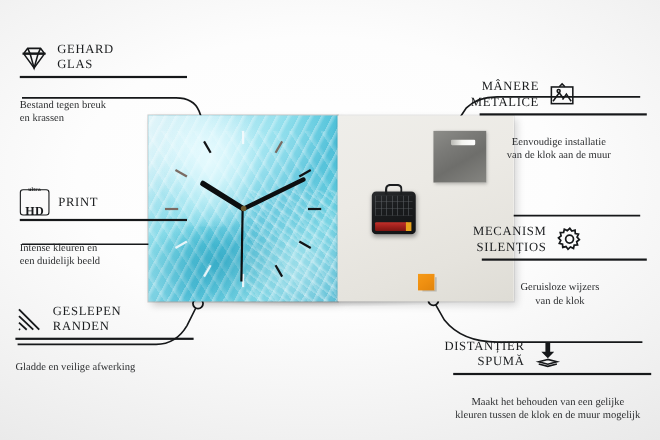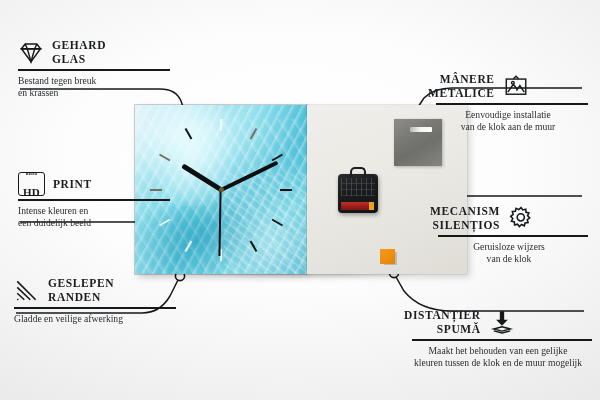--- a/index.html
+++ b/index.html
@@ -116,26 +116,26 @@
   .shadow-strip {
     position: absolute; left: 133px; top: 272px; width: 336px; height: 9px;
     background: radial-gradient(ellipse 50% 100% at 50% 0%, rgba(0,0,0,.22) 0%, rgba(0,0,0,0) 78%);
   }
 
   
   .feature { position: absolute; }
   .f-head { display: flex; align-items: center; gap: 8px; }
   .f-head.right { flex-direction: row-reverse; justify-content: flex-end; margin-top: 36px; }
   .f-title {
-    font-size: 11.5px; font-weight: bold; letter-spacing: .6px;
+    font-size: 11.5px; font-weight: normal; letter-spacing: .6px;
     color: #1a1c1e; line-height: 1.22; text-transform: uppercase;
   }
   .f-title.right { text-align: right; }
   .f-rule { height: 1.5px; background: #16181a; margin-top: 3px; }
-  .f-desc { font-size: 9.6px; color: #2b2d2f; line-height: 1.3; margin-top: 4px; }
+  .f-desc { font-size: 9.6px; color: #2b2d2f; line-height: 1.3; margin-top: 19px; }
   .f-desc.right { text-align: center; }
   .icon { width: 26px; height: 26px; flex: 0 0 26px; color: #16181a; }
   .icon svg { display: block; width: 26px; height: 26px; }
   .hd-badge {
     width: 27px; height: 24px; border: 1.6px solid #16181a; border-radius: 3px;
     display: flex; flex-direction: column; align-items: center; justify-content: center;
     line-height: 1; flex: 0 0 27px;
   }
   .hd-top { font-size: 5px; font-weight: bold; letter-spacing: .2px; color: #16181a; }
   .hd-bot { font-size: 11px; font-weight: bold; letter-spacing: .3px; color: #16181a; margin-top: 11px; }

